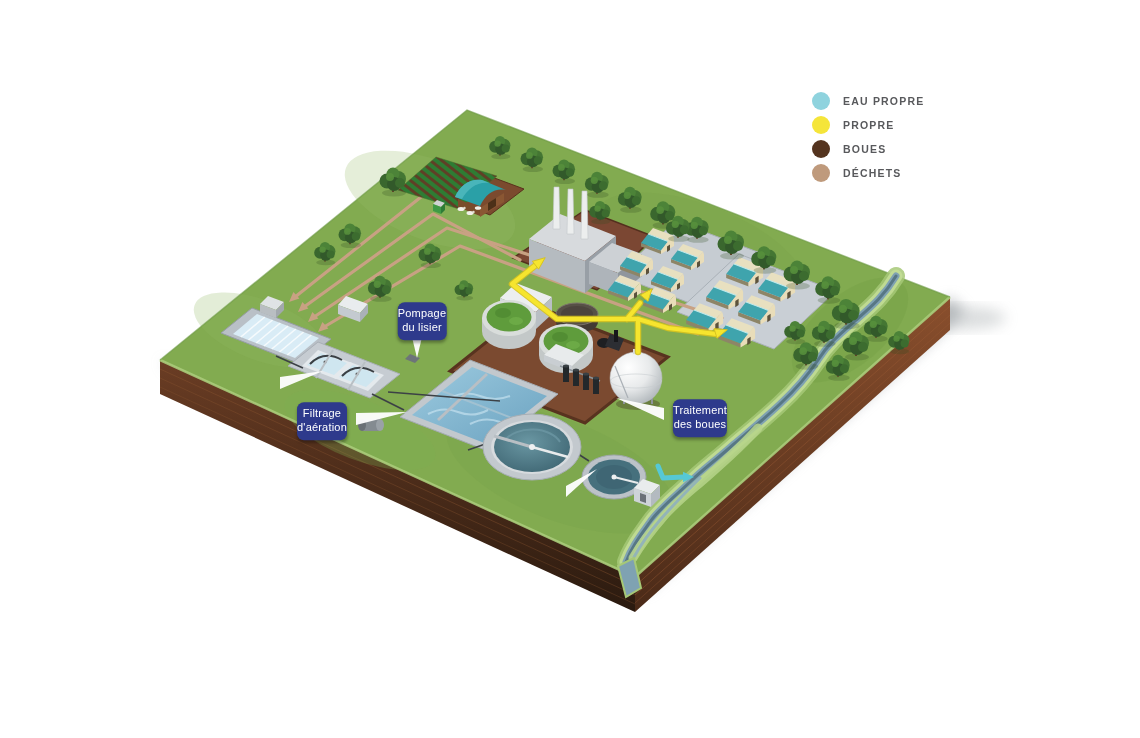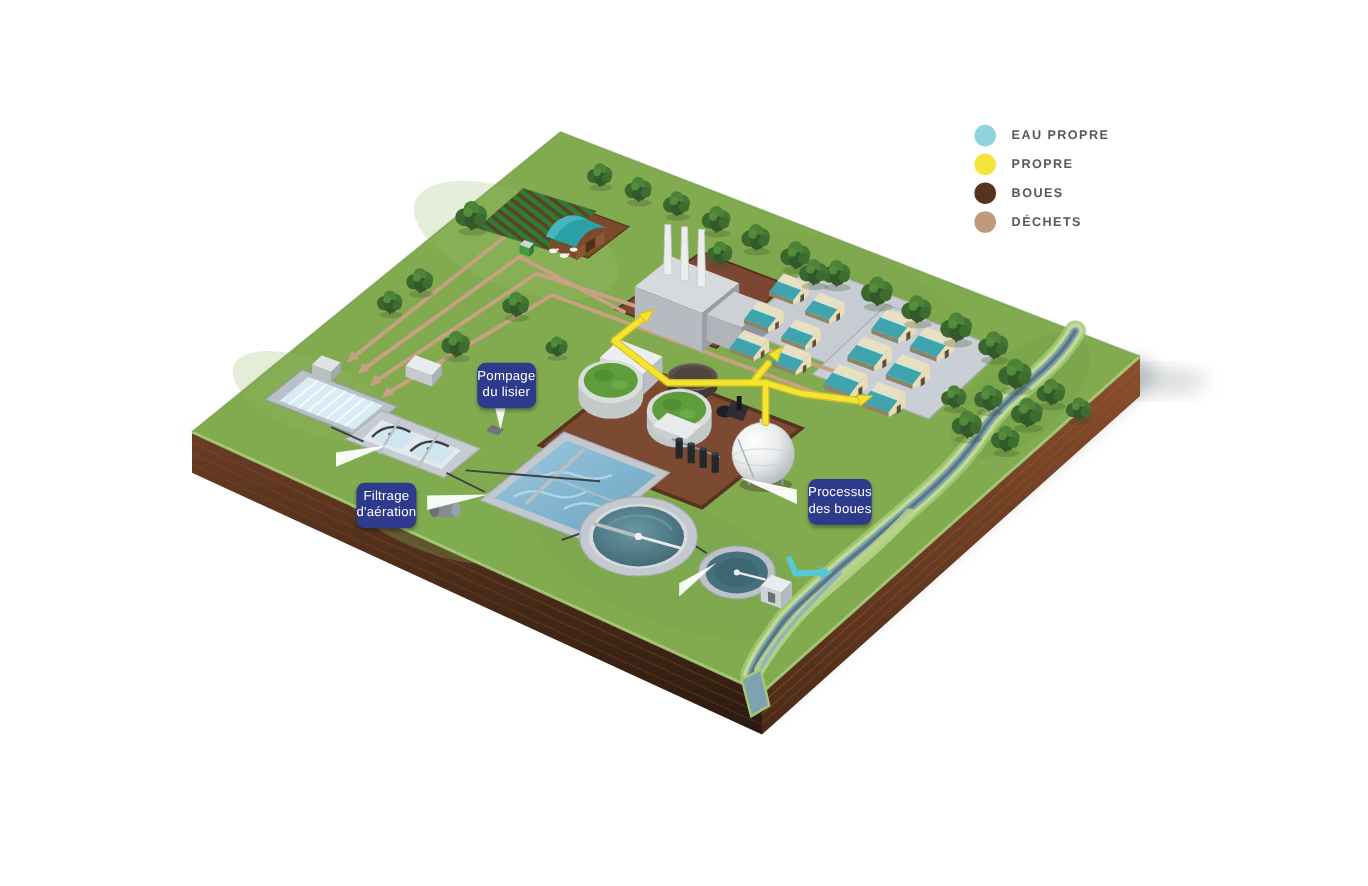--- a/index.html
+++ b/index.html
@@ -3,21 +3,21 @@
 <meta charset="utf-8">
 <style>
   html,body{margin:0;padding:0;background:#fff;}
   .stage{position:relative;width:1140px;height:738px;background:#fff;overflow:hidden;
          font-family:"Liberation Sans",sans-serif;}
   .stage svg{position:absolute;left:0;top:0;}
   .badge{position:absolute;transform:translate(-50%,-50%);background:var(--badge_bg,#2e3a8c);
          color:#fff;font-size:11px;line-height:1.25;font-weight:500;letter-spacing:.2px;
          padding:5px 0;border-radius:7px;white-space:pre-line;text-align:center;
          box-shadow:0 2px 3px rgba(0,0,0,.3);}
-  .legend{position:absolute;left:812px;top:104px;}
+  .legend{position:absolute;left:812px;top:92px;}
   .legend-item{display:flex;align-items:center;gap:13px;margin-bottom:6px;height:18px;}
   .legend-dot{width:18px;height:18px;border-radius:50%;flex:0 0 auto;}
   .legend-label{font-size:10.5px;font-weight:600;letter-spacing:1.2px;color:var(--legend_text,#58595c);}
 </style>
 </head>
 <body>
 
 <div class="stage">
 
 <svg width="1140" height="738" viewBox="0 0 1140 738">
@@ -386,21 +386,21 @@
     <polygon points="356,413 356,425 407,412"></polygon>
     <polygon points="664,408 664,420 616,398"></polygon>
     <polygon points="566,486 566,497 597,469"></polygon>
   </g>
 </svg>
 
 <div class="badge" style="left:422px;top:321px">Pompage
 du lisier</div>
 <div class="badge" style="left:322px;top:421px">Filtrage
 d'aération</div>
-<div class="badge" style="left:700px;top:418px">Processus
+<div class="badge" style="left:700px;top:418px">Traitement
 des boues</div>
 
 <div class="legend">
   <div class="legend-item">
     <span class="legend-dot" style="background:var(--eau_propre,#8fd3de)"></span>
     <span class="legend-label">EAU PROPRE</span>
   </div>
   <div class="legend-item">
     <span class="legend-dot" style="background:var(--biogaz,#f5e53a)"></span>
     <span class="legend-label">PROPRE</span>

